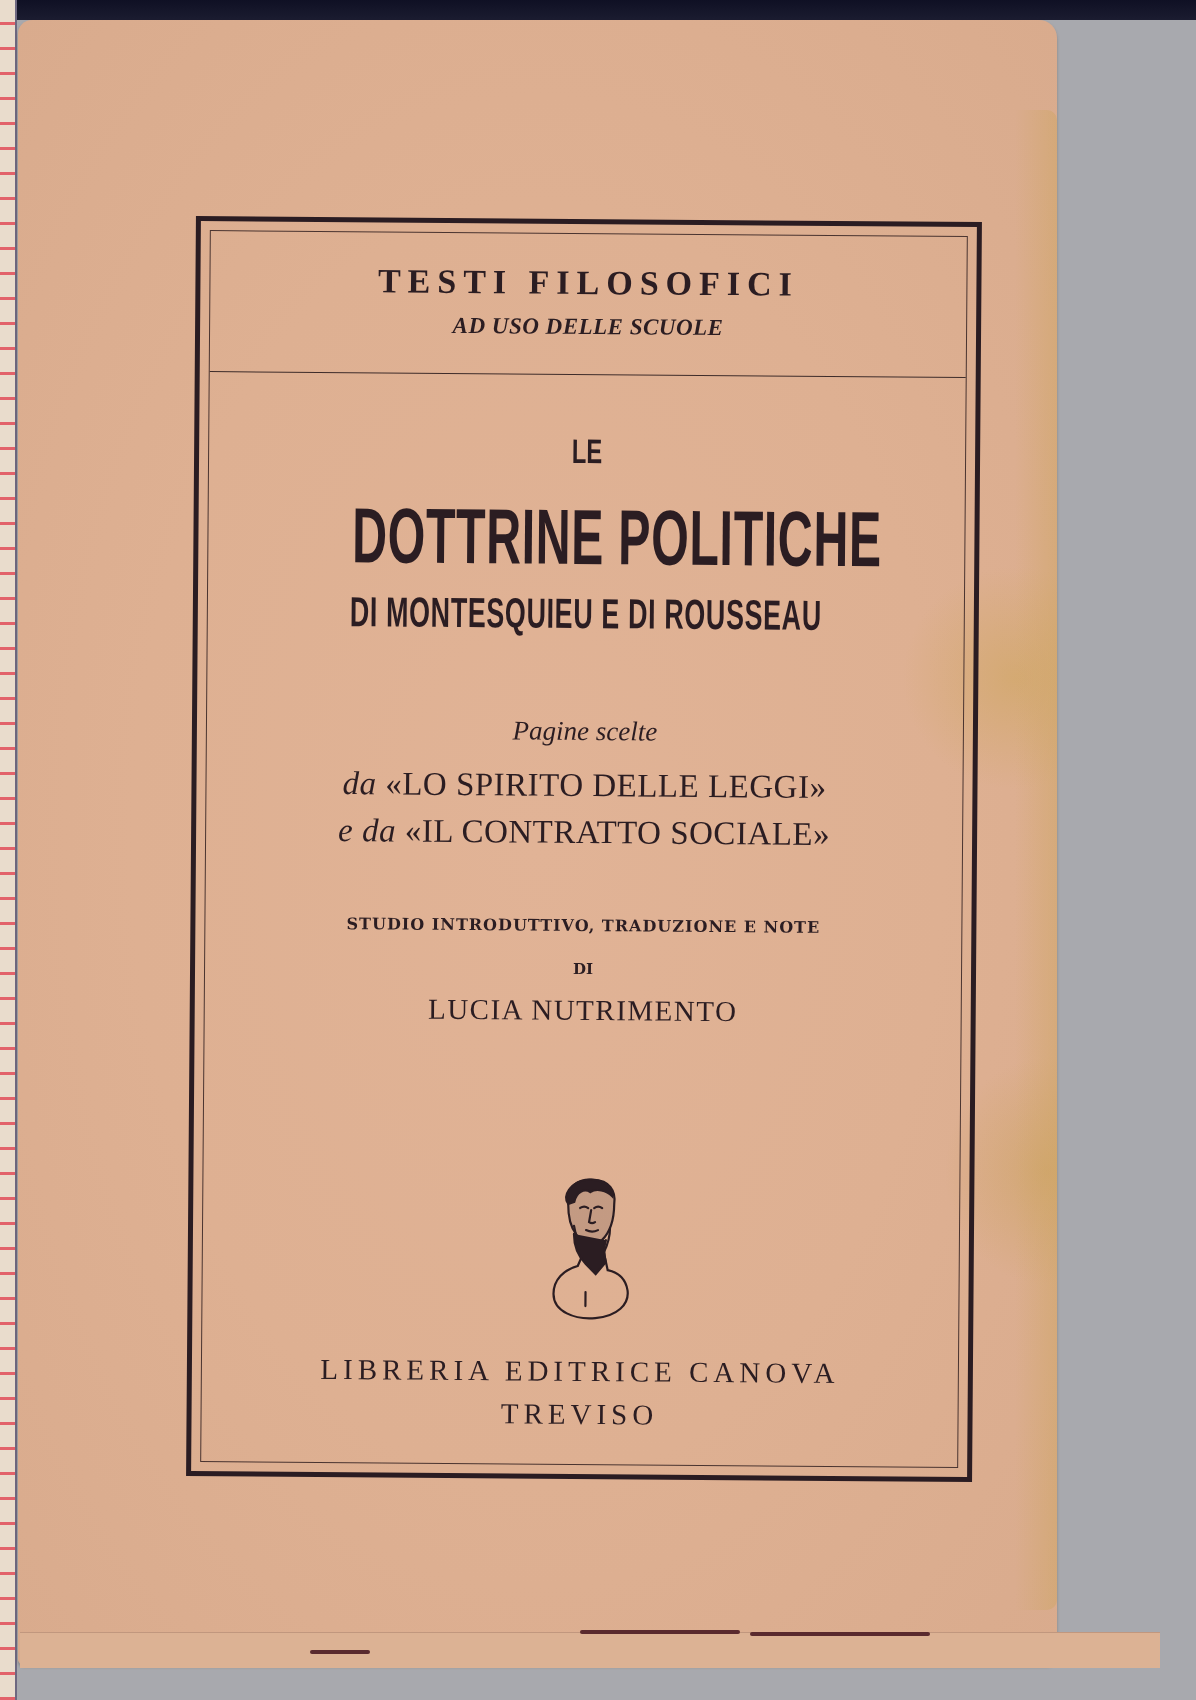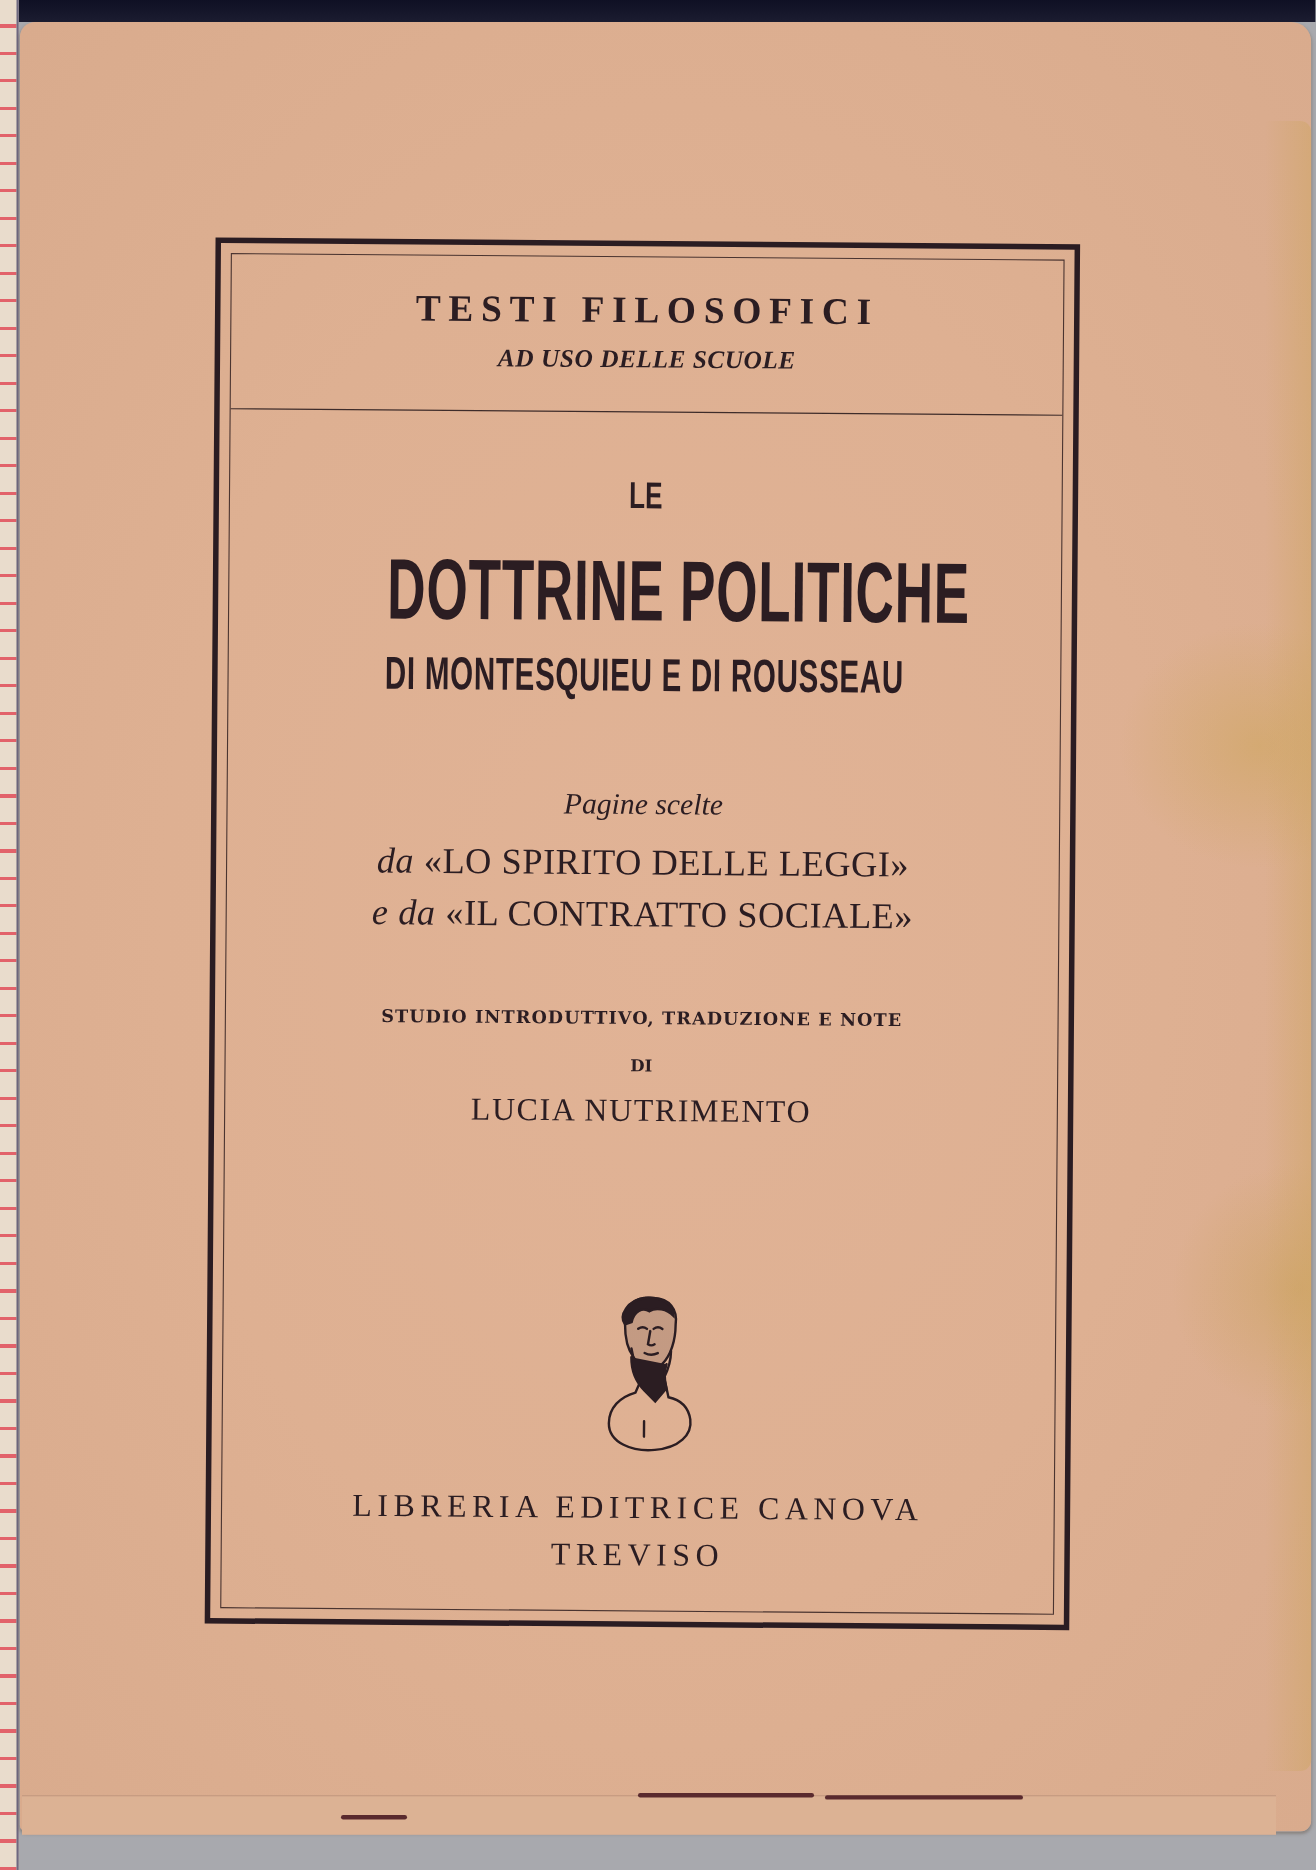--- a/index.html
+++ b/index.html
@@ -12,28 +12,27 @@
     position:absolute; left:0; top:0; width:1196px; height:20px;
     background:linear-gradient(#0f1024,#1b1c30);
   }
   .ruler {
     position:absolute; left:0; top:0; width:15px; height:1700px;
     background:#e9dccc;
     background-image:repeating-linear-gradient(to bottom, transparent 0 22px, #e2626a 22px 25px);
     border-right:2px solid #6e6880;
   }
   .book {
-    position:absolute; left:18px; top:20px; width:1142px; height:1645px;
+    position:absolute; left:18px; top:20px; width:1039px; height:1645px;
     background:
       radial-gradient(ellipse at 96% 40%, rgba(205,165,90,.55) 0%, rgba(205,165,90,0) 8%),
       radial-gradient(ellipse at 99% 70%, rgba(200,160,85,.5) 0%, rgba(200,160,85,0) 7%),
       radial-gradient(ellipse at 50% 50%, #e1b396 0%, #deb092 55%, #d9ab8d 100%);
     border-radius:14px 18px 10px 6px;
     box-shadow: 0 2px 3px rgba(80,60,40,.35);
-    padding-left: 32px;
   }
   .book::after {
     content:""; position:absolute; right:0; top:90px; width:42px; height:1500px;
     background:linear-gradient(to right, rgba(200,160,90,0), rgba(205,165,95,.45));
     border-radius:0 10px 10px 0;
   }
   .bottomedge {
     position:absolute; left:20px; top:1632px; width:1140px; height:35px;
     background:#dcb294;
     border-top:1px solid rgba(110,70,60,.25);

